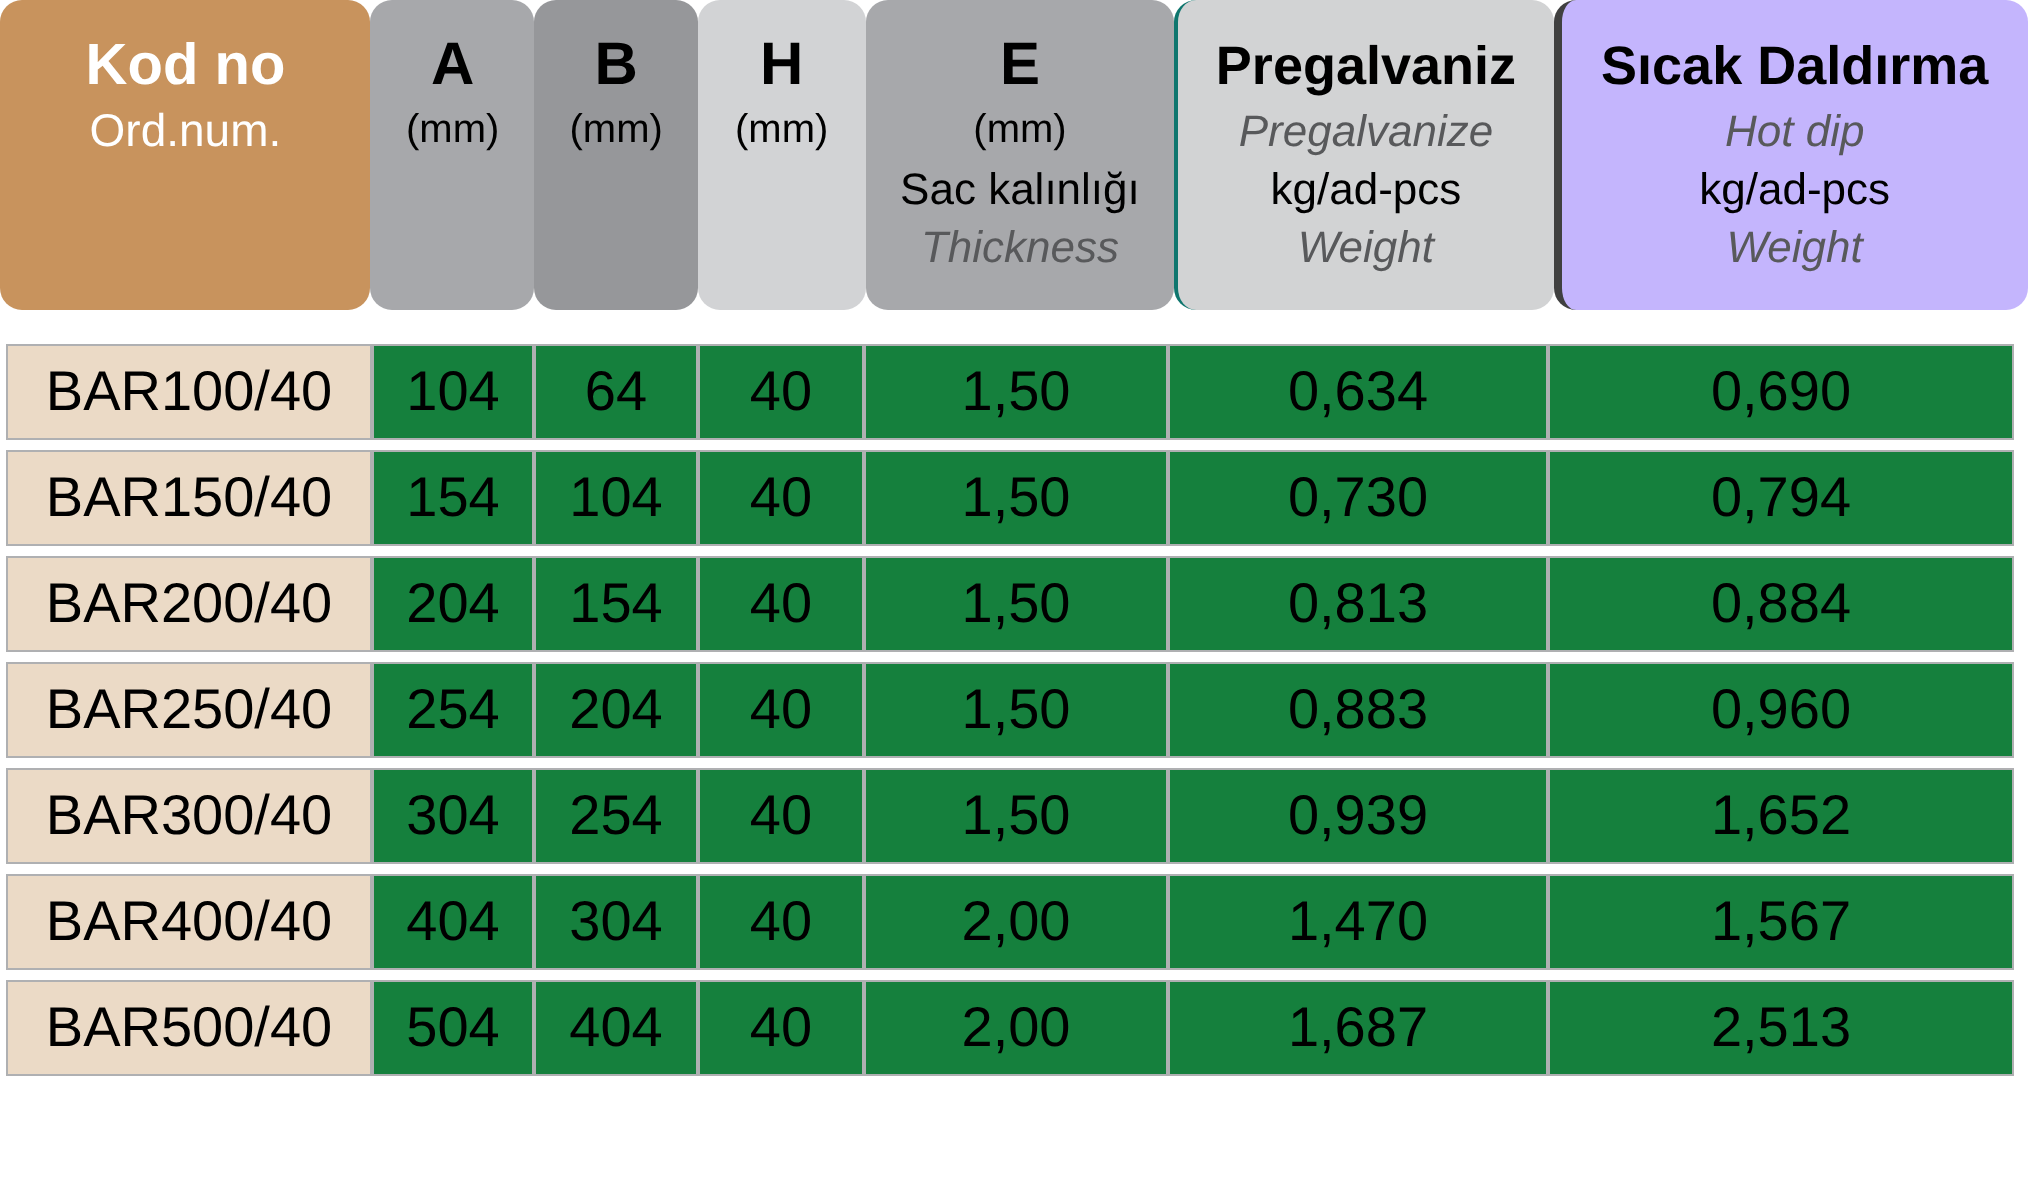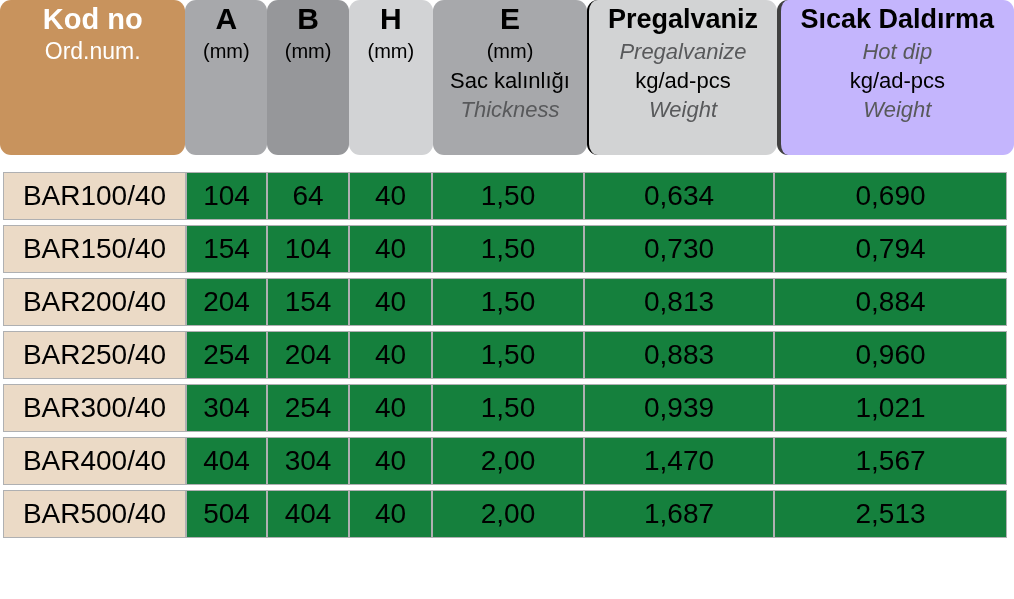--- a/index.html
+++ b/index.html
@@ -3,27 +3,27 @@
 <meta charset="utf-8">
 <style>
   html,body{margin:0;padding:0;background:#ffffff;}
   .page{
     width:1014px;height:599px;background:#ffffff;overflow:hidden;
     font-family:"Liberation Sans","DejaVu Sans",sans-serif;
     color:#000;
   }
   
   .header{display:flex;height:155px;}
-  .hcol{box-sizing:border-box;text-align:center;padding-top:1px;border-radius:11px;}
+  .hcol{box-sizing:border-box;text-align:center;padding-top:15px;border-radius:11px;}
   .col-kod{width:186px;background:#C8935D;color:#ffffff;}
   .col-a  {width:82px; background:#A7A8AB;}
   .col-b  {width:82px; background:#96979A;}
   .col-h  {width:84px; background:#D2D3D5;}
   .col-e  {width:155px;background:#A7A8AB;}
-  .col-preg{width:190px;background:#D2D3D4;border-left:2px solid #000000;}
+  .col-preg{width:190px;background:#D2D3D4;border-left:2px solid #0f766e;}
   .col-hot {width:238px;background:#c4b5fd;border-left:4px solid #404040;}
   .kod-title{font-size:29px;font-weight:bold;line-height:36px;}
   .kod-sub{font-size:23px;line-height:28px;}
   .hletter{font-size:30px;font-weight:bold;line-height:36px;}
   .htitle{font-size:27px;font-weight:bold;line-height:36px;white-space:nowrap;}
   .hunit{font-size:20px;line-height:29px;}
   .hline{font-size:22px;line-height:29px;}
   .hitalic{font-size:22px;line-height:29px;font-style:italic;color:#58595B;}
   
   .body-table{
@@ -126,21 +126,21 @@
         <td>0,883</td>
         <td>0,960</td>
       </tr>
       <tr>
         <td class="kod">BAR300/40</td>
         <td>304</td>
         <td>254</td>
         <td>40</td>
         <td>1,50</td>
         <td>0,939</td>
-        <td>1,021</td>
+        <td>1,652</td>
       </tr>
       <tr>
         <td class="kod">BAR400/40</td>
         <td>404</td>
         <td>304</td>
         <td>40</td>
         <td>2,00</td>
         <td>1,470</td>
         <td>1,567</td>
       </tr>

